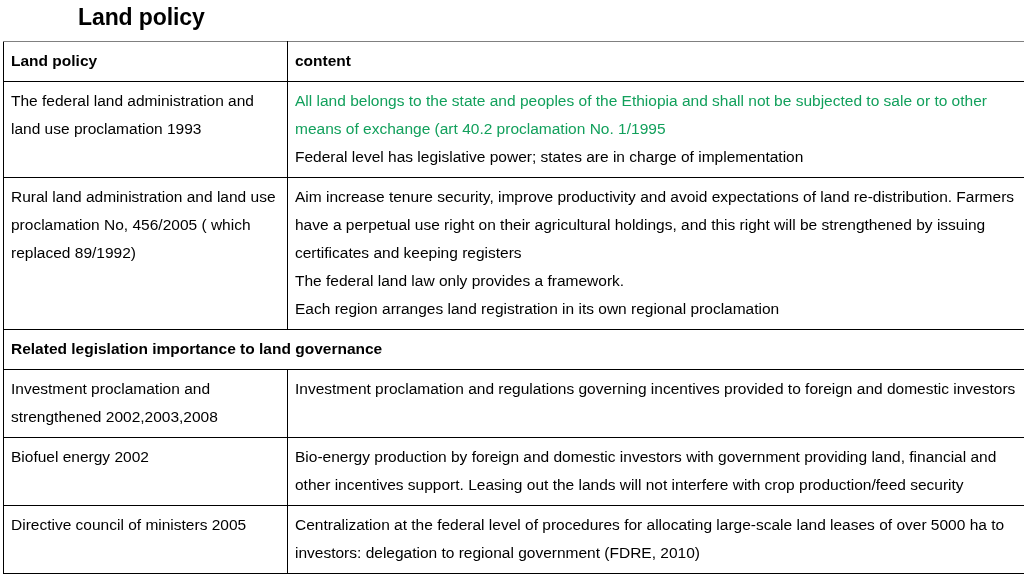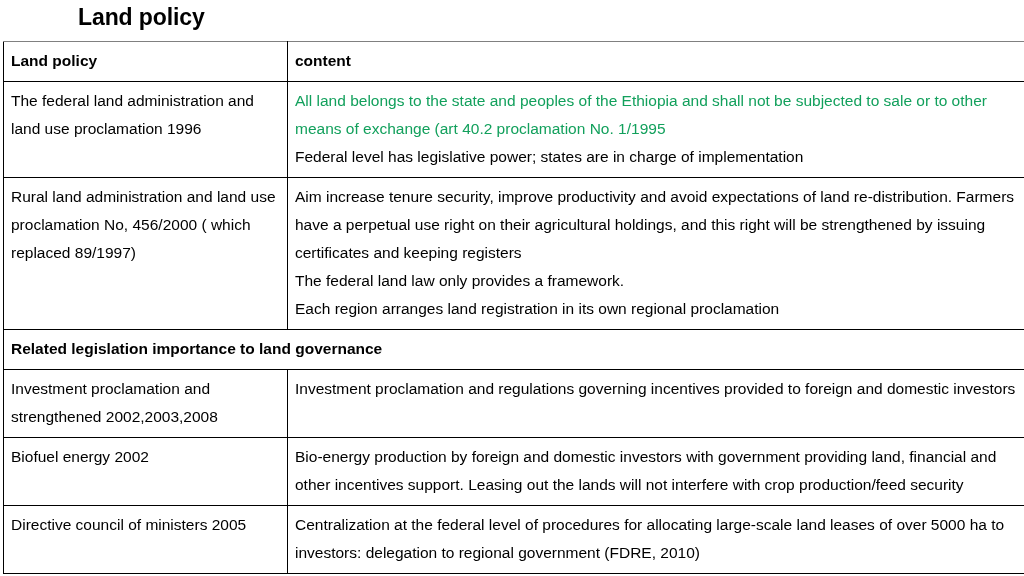--- a/index.html
+++ b/index.html
@@ -85,29 +85,29 @@
         <col class="c1">
         <col class="c2">
       </colgroup>
       <tbody>
         <tr>
           <td class="head-cell">Land policy</td>
           <td class="head-cell">content</td>
         </tr>
 
         <tr>
-          <td>The federal land administration and land use proclamation 1996</td>
+          <td>The federal land administration and land use proclamation 1993</td>
           <td>
             <span class="cell-line green">All land belongs to the state and peoples of the Ethiopia and shall not be subjected to sale or to other means of exchange (art 40.2 proclamation No. 1/1995</span>
             <span class="cell-line">Federal level has legislative power; states are in charge of implementation</span>
           </td>
         </tr>
 
         <tr>
-          <td>Rural land administration and land use proclamation No, 456/2000 ( which replaced 89/1997)</td>
+          <td>Rural land administration and land use proclamation No, 456/2005 ( which replaced 89/1992)</td>
           <td>
             <span class="cell-line">Aim increase tenure security, improve productivity and avoid expectations of land re-distribution. Farmers have a perpetual use right on their agricultural holdings, and this right will be strengthened by issuing certificates and keeping registers</span>
             <span class="cell-line">The federal land law only provides a framework.</span>
             <span class="cell-line">Each region arranges land registration in its own regional proclamation</span>
           </td>
         </tr>
 
         <tr>
           <td class="section-cell" colspan="2">Related legislation importance to land governance</td>
         </tr>

